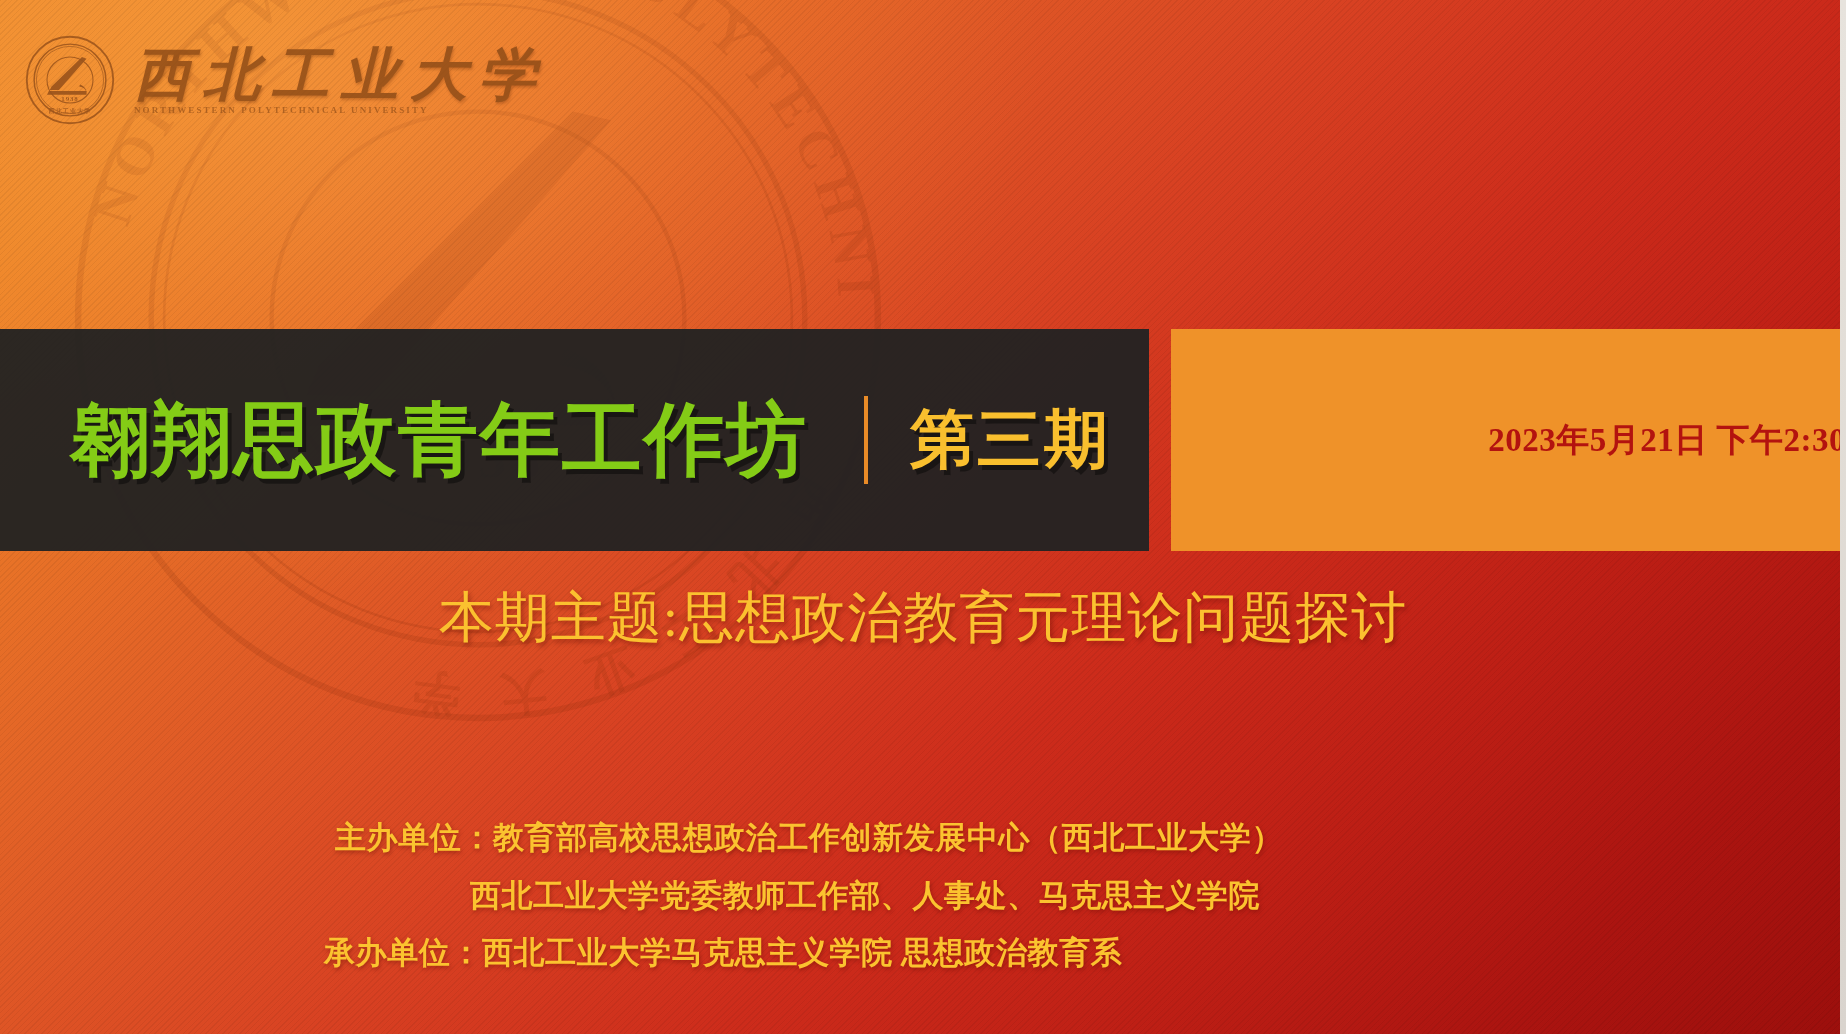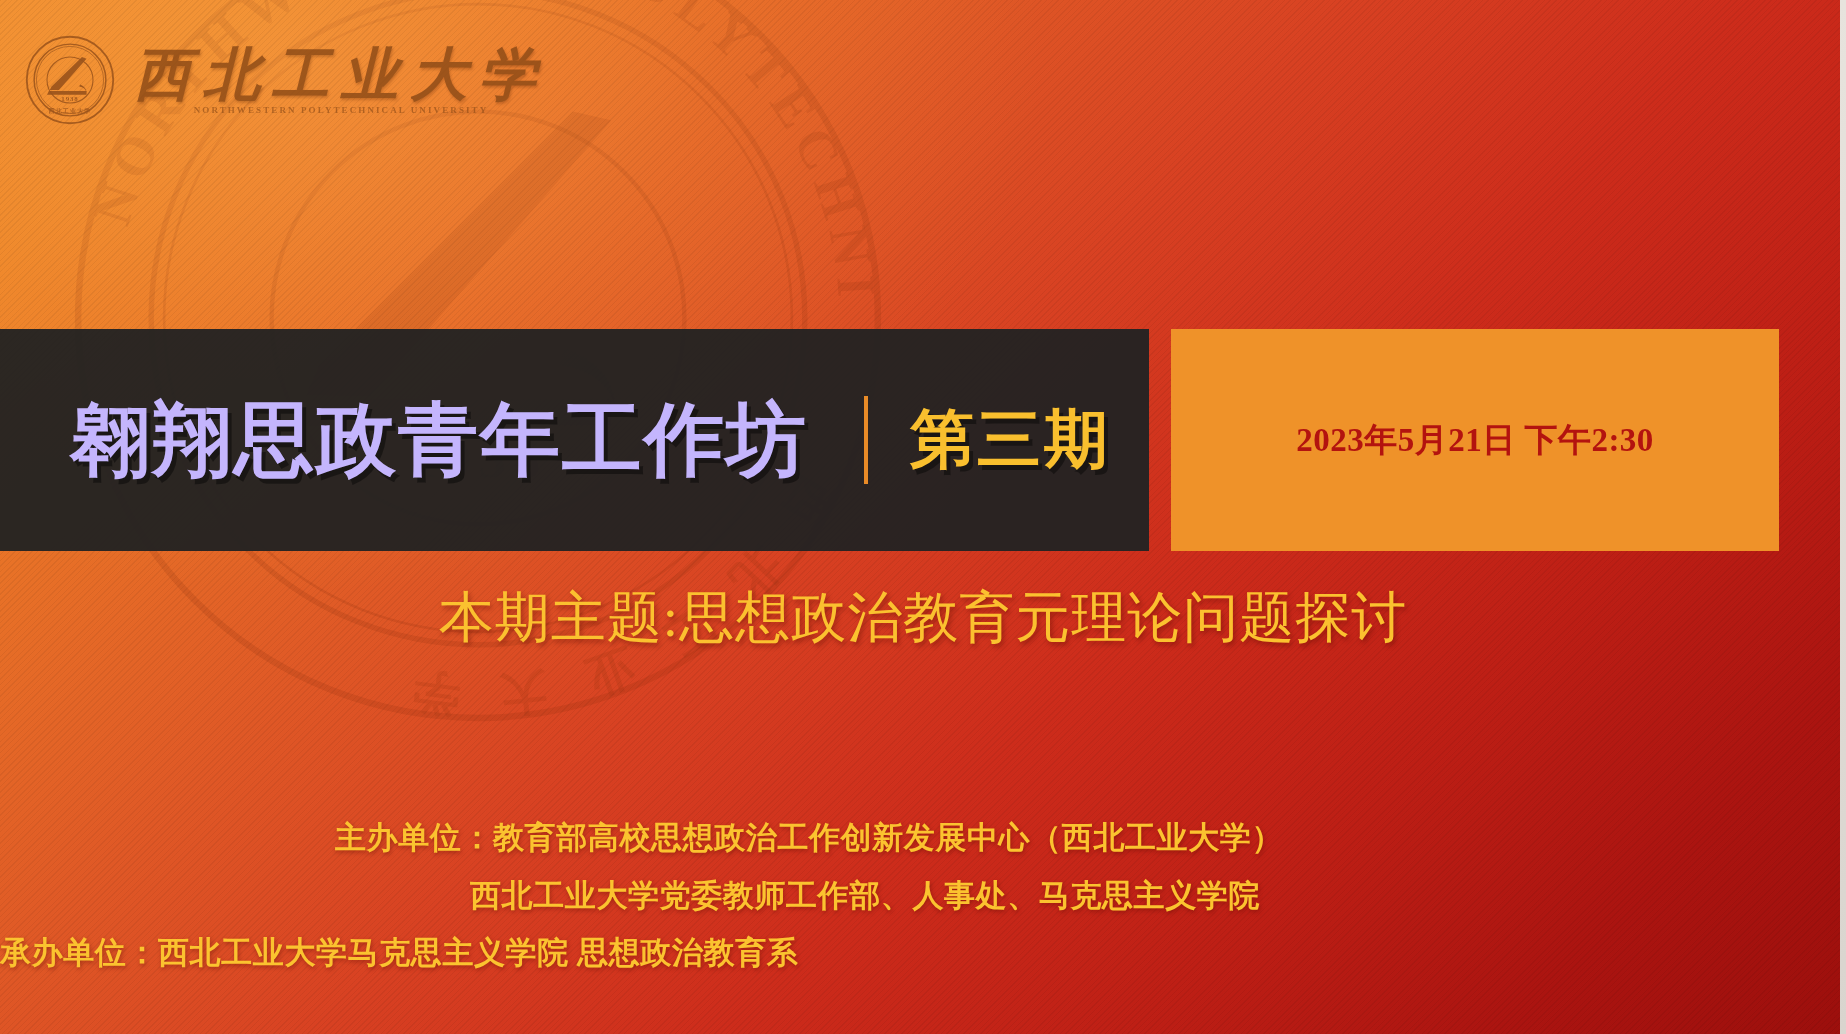--- a/index.html
+++ b/index.html
@@ -63,21 +63,20 @@
     opacity:.5;
     pointer-events:none;
   }
   #watermark svg{width:100%;height:100%;display:block;}
 
   
   #masthead{
     position:absolute;left:24px;top:34px;
     display:flex;align-items:center;gap:18px;
     z-index:5;
-    text-align:center;
   }
   #seal-badge{width:92px;height:92px;flex:none;}
   #wordmark{display:flex;flex-direction:column;gap:2px;}
   #wordmark-cn{
     font-family:"Liberation Serif","DejaVu Serif",serif;
     font-size:57px;font-weight:700;
     letter-spacing:12px;
     color:#8c4a16;
     opacity:.82;
     line-height:1;
@@ -105,21 +104,21 @@
     overflow:hidden;
   }
   #title-banner-inner{
     display:flex;align-items:center;
     padding-left:70px;
     width:100%;
   }
   #main-title{
     font-family:"Liberation Sans","DejaVu Sans",sans-serif;
     font-size:80px;font-weight:700;
-    color:#c4b5fd;
+    color:#84cc16;
     letter-spacing:2px;
     line-height:1;
     white-space:nowrap;
     text-shadow:4px 5px 0 rgba(0,0,0,.40);
   }
   #title-divider{
     width:4px;height:88px;
     background:#e98b27;
     margin:0 42px 0 56px;
     flex:none;
@@ -131,25 +130,25 @@
     letter-spacing:3px;
     line-height:1;
     white-space:nowrap;
     text-shadow:4px 5px 0 rgba(0,0,0,.40);
   }
 
   
   #info-card{
     position:absolute;
     left:1171px;top:329px;
-    width:608px;height:222px;
+    width:675px;height:222px;
     background:#ef9229;
     z-index:6;
     display:flex;flex-direction:column;
-    align-items:center;justify-content:center;
+    align-items:flex-end;justify-content:center;
     gap:22px;
   }
   .info-line{
     font-family:"Liberation Serif","DejaVu Serif",serif;
     font-weight:700;
     font-size:33px;
     color:#b3130f;
     letter-spacing:.5px;
     white-space:nowrap;
     line-height:1;
@@ -181,21 +180,21 @@
     font-family:"Liberation Serif","DejaVu Serif",serif;
     font-size:31px;font-weight:700;
     color:#fbc32f;
     letter-spacing:.6px;
     line-height:1.15;
     white-space:nowrap;
     text-shadow:1px 2px 4px rgba(90,10,0,.42);
   }
   .org-line.l1{padding-left:324px;margin-left:11px;}
   .org-line.l2{padding-left:470px;}
-  .org-line.l3{}
+  .org-line.l3{padding-left:324px;}
 </style>
 </head>
 <body>
 
 <div id="poster">
 
   <div id="watermark">
     <svg viewBox="0 0 400 400" xmlns="http://www.w3.org/2000/svg">
       <defs>
         <path id="ringTop" d="M 200,200 m -168,0 a 168,168 0 1,1 336,0" fill="none"></path>

